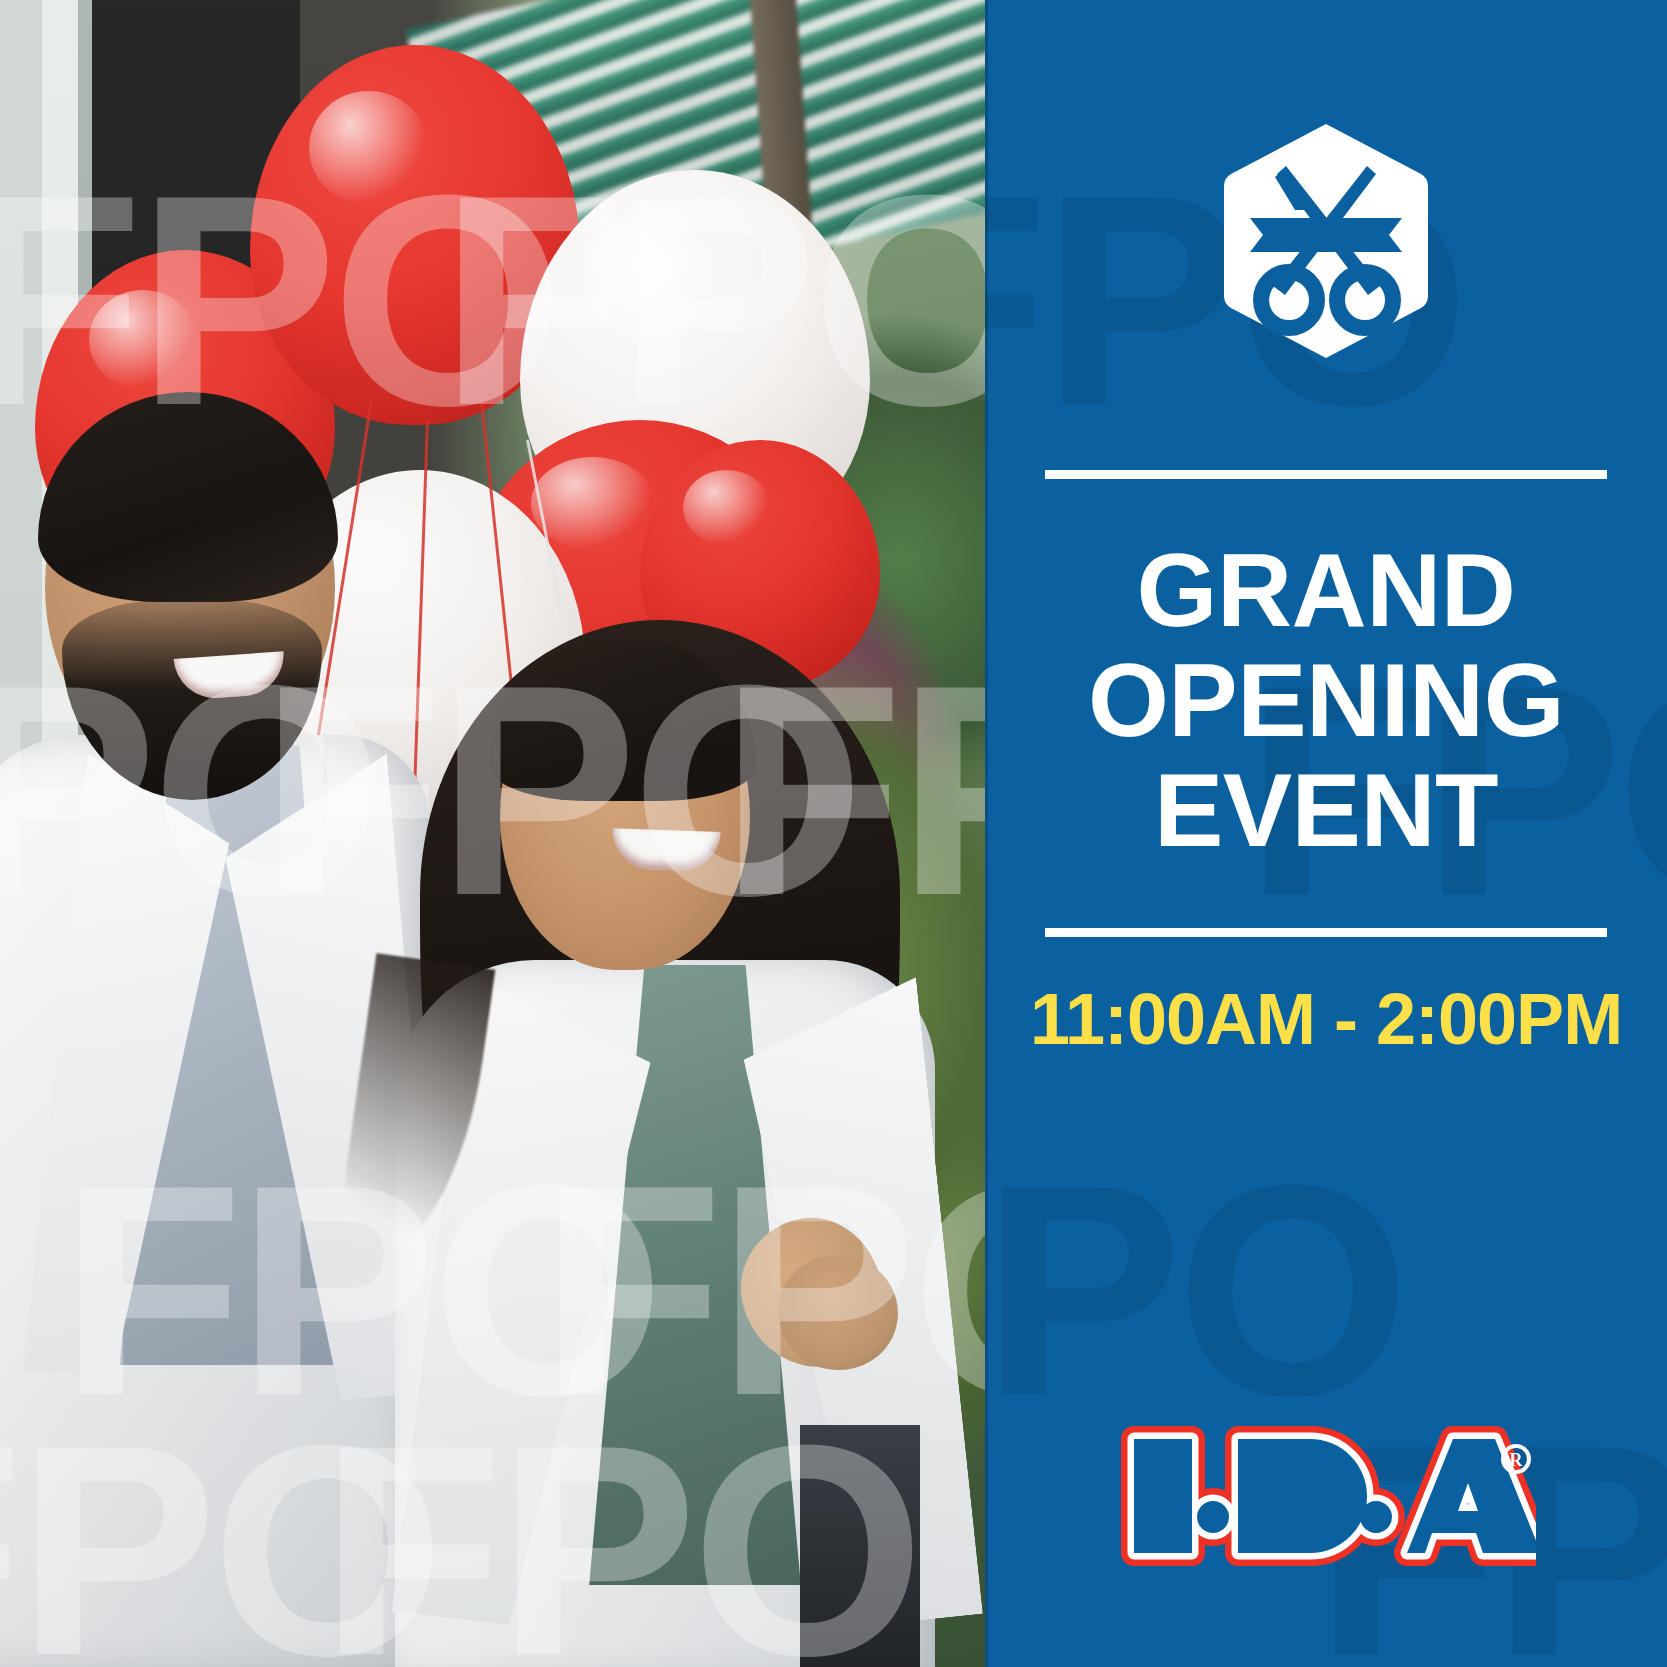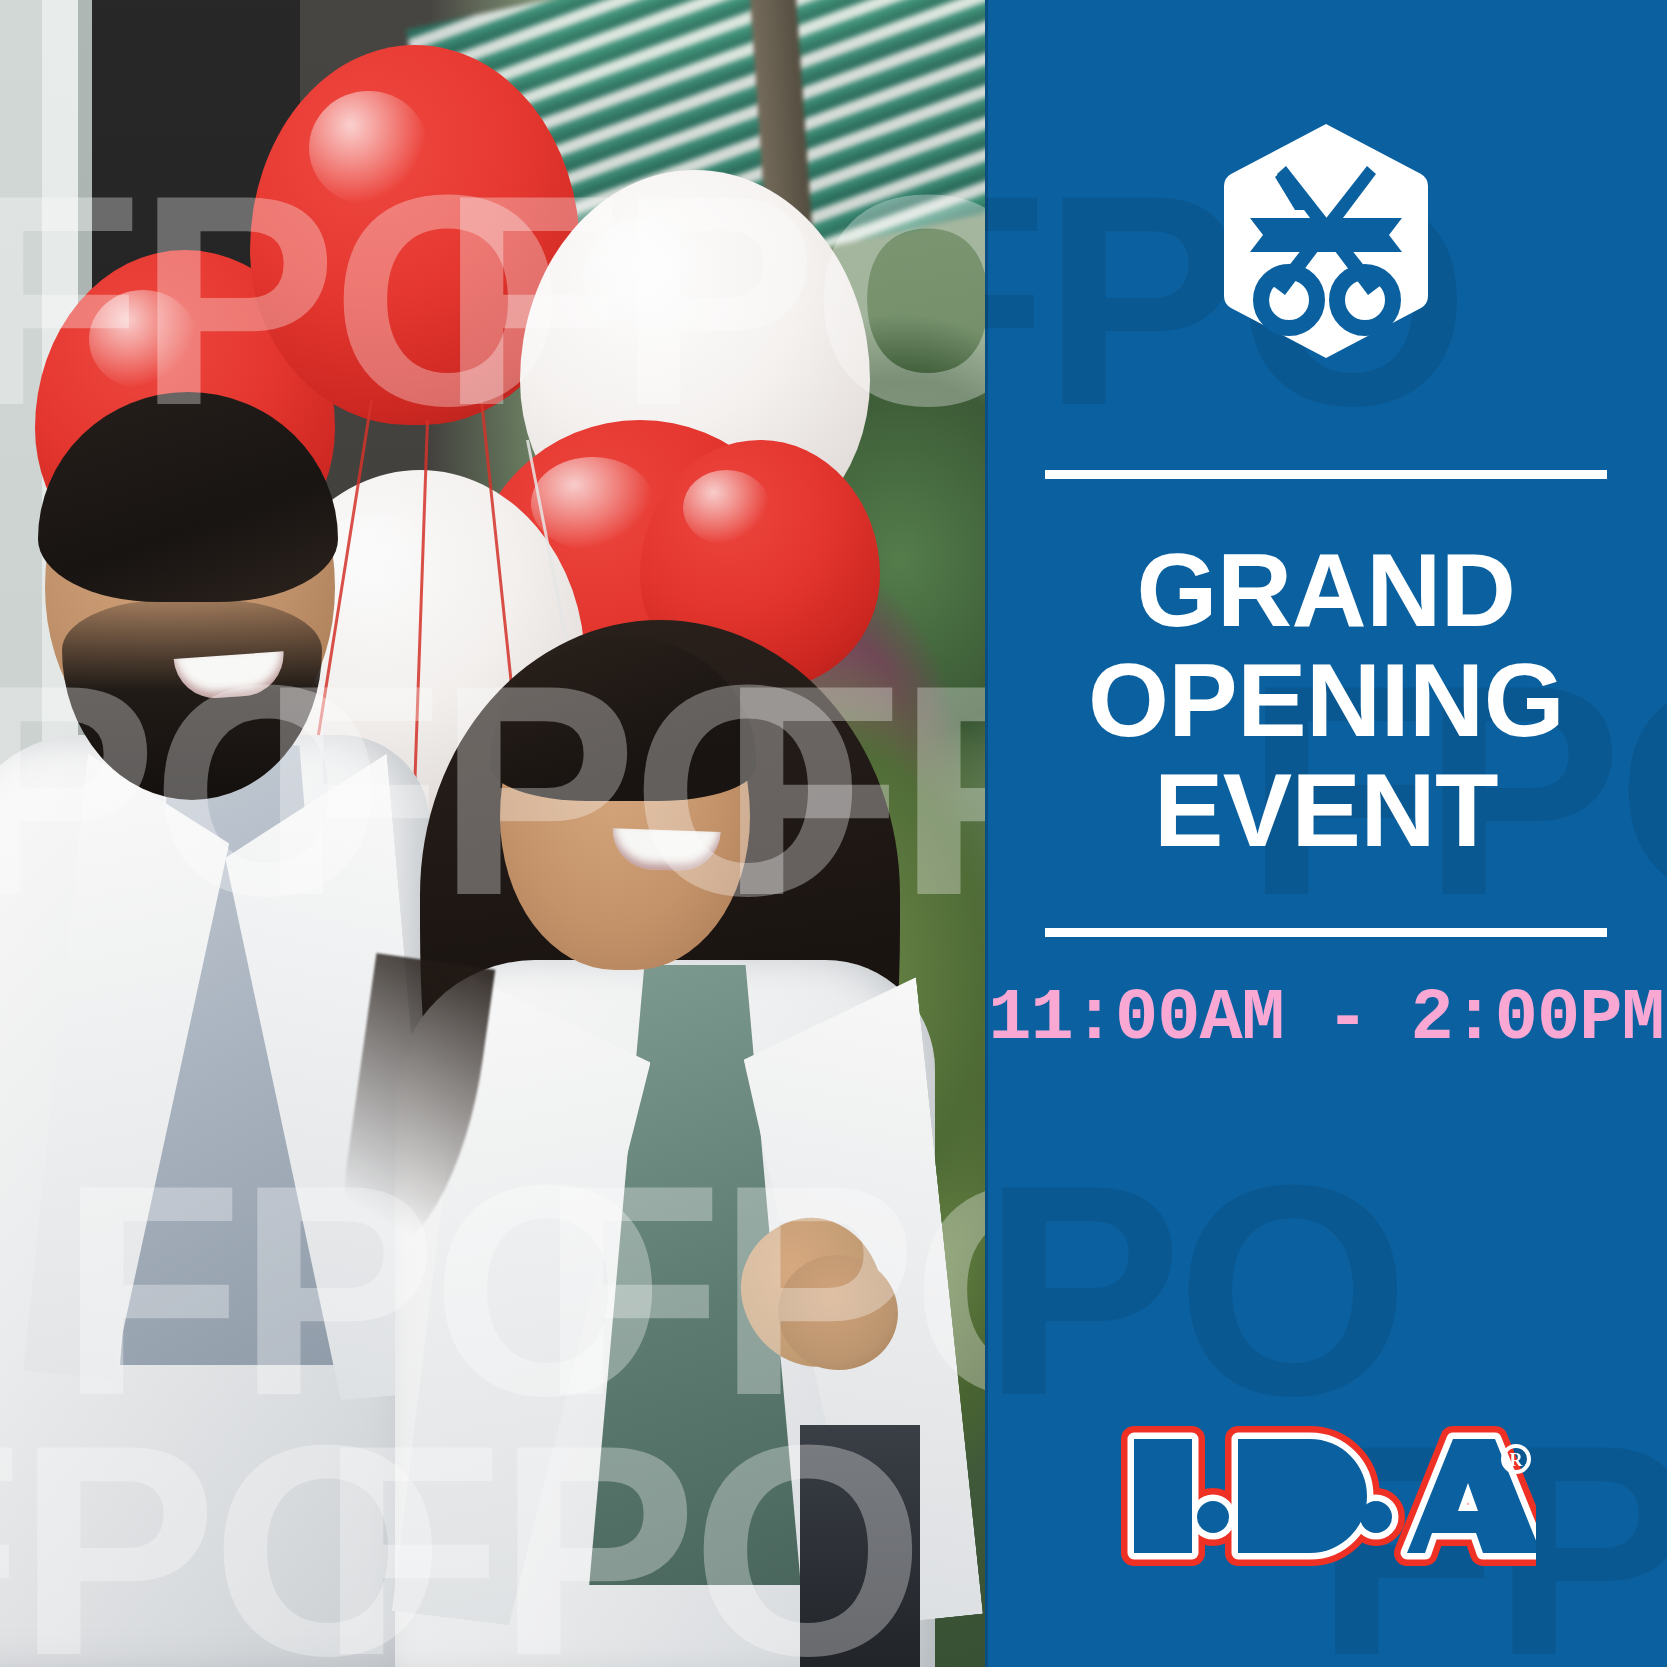--- a/index.html
+++ b/index.html
@@ -363,22 +363,22 @@
     margin-top: 162px;
     color: #ffffff;
     font-family: "Liberation Sans", sans-serif;
     font-weight: 700;
     font-size: 88px;
     line-height: 1;
     text-align: center;
   }
   .time {
     margin-top: 46px;
-    color: #f9a8d4;
-    font-family: Liberation Mono, monospace;
+    color: #fde047;
+    font-family: Liberation Sans, sans-serif;
     font-weight: 700;
     font-size: 72px;
     line-height: 1;
     text-align: center;
     letter-spacing: -1px;
   }
 
   .logo-wrap {
     margin-top: auto;
     margin-bottom: 96px;

